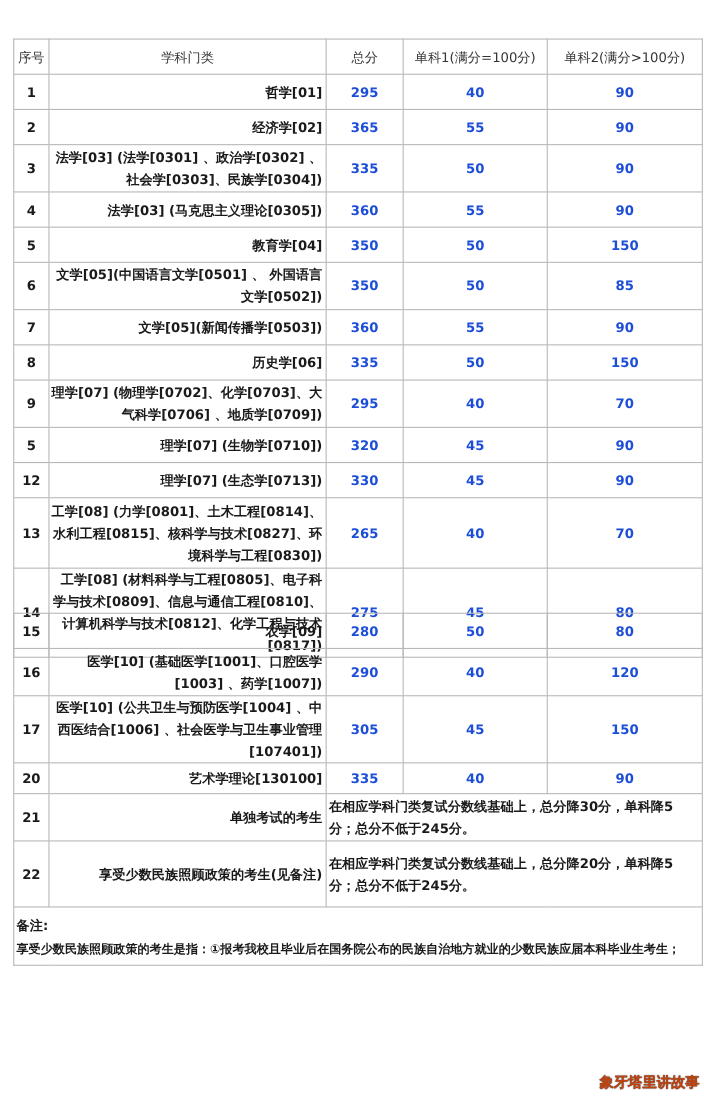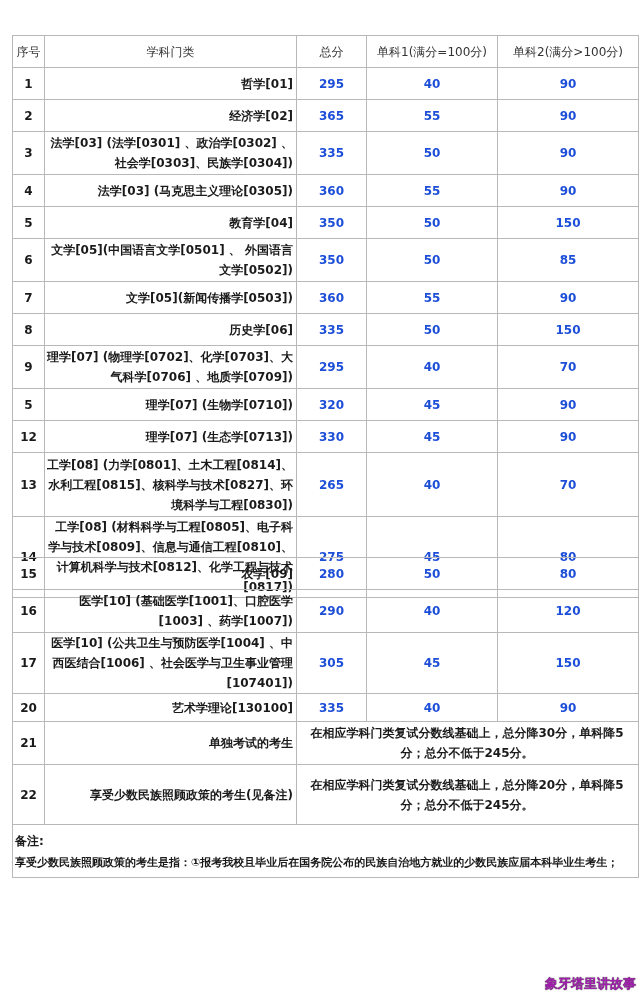--- a/index.html
+++ b/index.html
@@ -4,25 +4,25 @@
 <style>
   html, body { margin: 0; padding: 0; background: #ffffff; }
   body { width: 640px; height: 1001px; position: relative; overflow: hidden;
          font-family: "DejaVu Sans", "Liberation Sans", sans-serif; color: #1a1a1a; }
   table { border-collapse: collapse; position: absolute; left: 12px; width: 626px; table-layout: fixed; }
   td, th { border: 1px solid #b8b8b8; font-size: 12px; line-height: 20px; padding: 0 3px; font-weight: normal; }
   th { height: 31px; text-align: center; color: #333; }
   td.num { text-align: center; font-weight: bold; color: #1d4ed8; }
   td.idx { text-align: center; font-weight: bold; padding: 0; }
   td.subj { text-align: right; font-weight: bold; padding-left: 0; }
-  td.desc { text-align: center; font-weight: bold; padding-left: 2px; }
+  td.desc { text-align: left; font-weight: bold; padding-left: 2px; }
   #t1 { top: 35px; }
   #t2 { top: 557px; }
   .note-cell { padding: 6px 2px 4px 2px; font-weight: bold; font-size: 12px; line-height: 21px; }
-  .watermark { position: absolute; right: 4px; bottom: 8px; font-size: 13px; color: #a21caf;
+  .watermark { position: absolute; right: 4px; bottom: 8px; font-size: 13px; color: #c2410c;
                text-shadow: 0 0 1px #555, 0 0 1px #555; font-weight: bold; letter-spacing: 0px; }
 </style>
 </head>
 <body>
 
 <table id="t1">
   <colgroup>
     <col style="width:32px">
       <col style="width:252px">
       <col style="width:70px">

